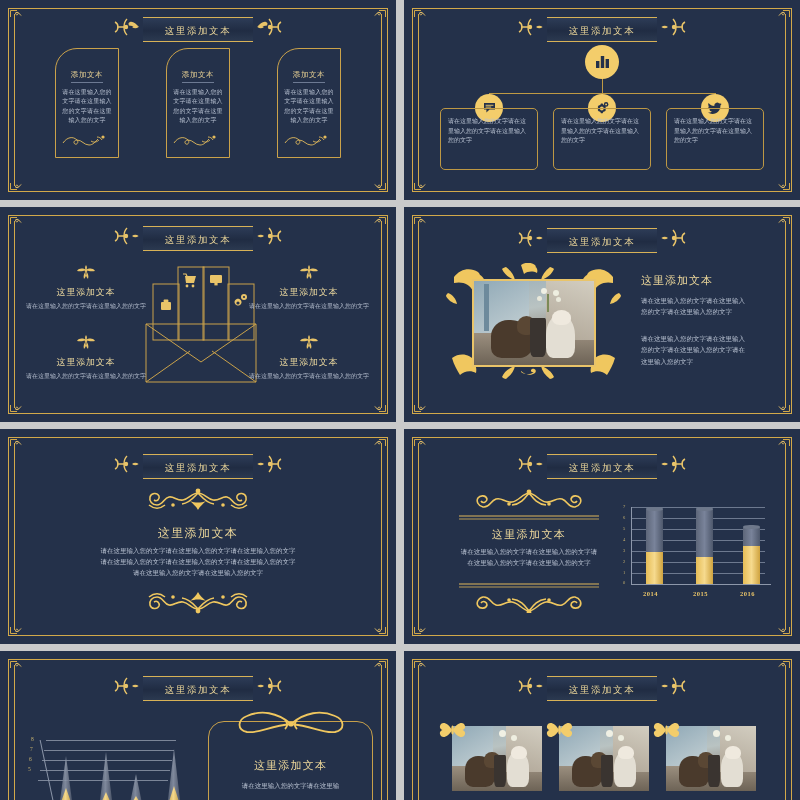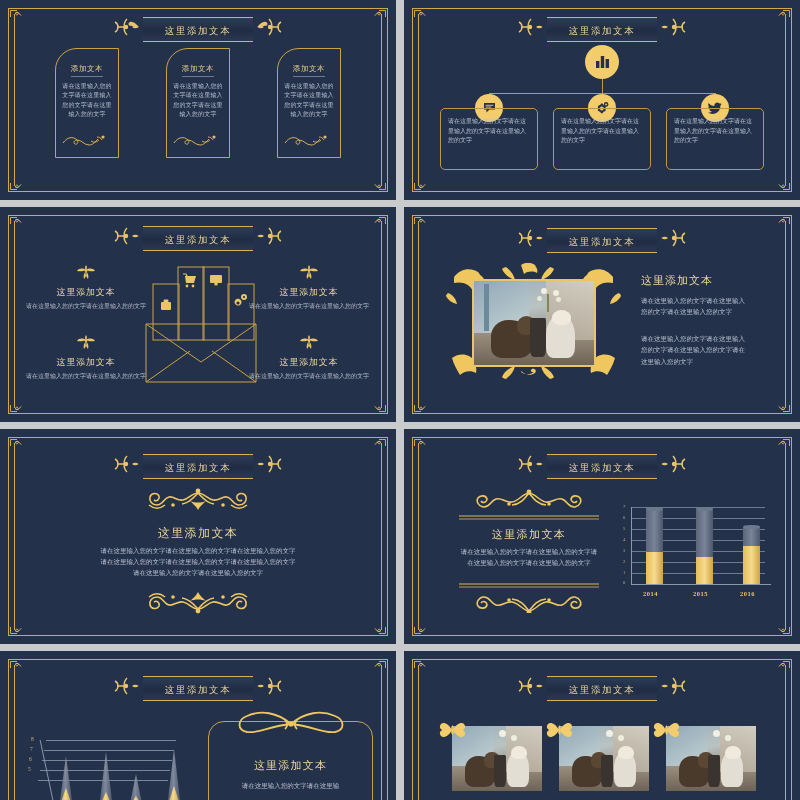--- a/index.html
+++ b/index.html
@@ -71,21 +71,21 @@
   
   .s1-cards {
     position: absolute; left: 55px; right: 55px; top: 48px;
     display: flex; justify-content: space-between;
   }
   .card {
     width: 64px; height: 110px;
     border: 1px solid #caa24a;
     border-top-left-radius: 22px;
     position: relative;
-    padding: 8px 6px 0;
+    padding: 14px 6px 0;
     text-align: center;
   }
   .card-title {
     font-size: 7.5px; color: #e6cf93; letter-spacing: .6px;
     padding-bottom: 2px;
     border-bottom: 1px solid #6d7a93;
     display: inline-block;
   }
   .card-body {
     margin-top: 5px;

